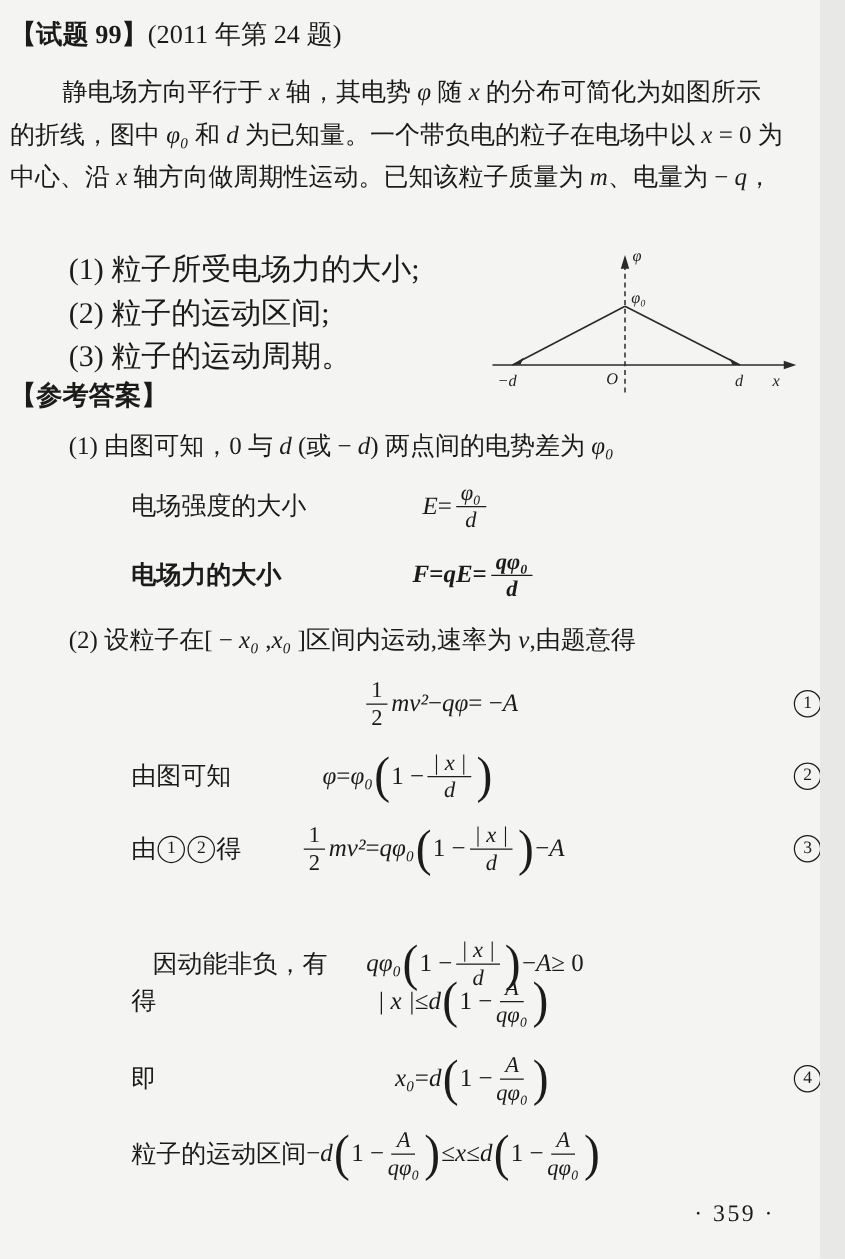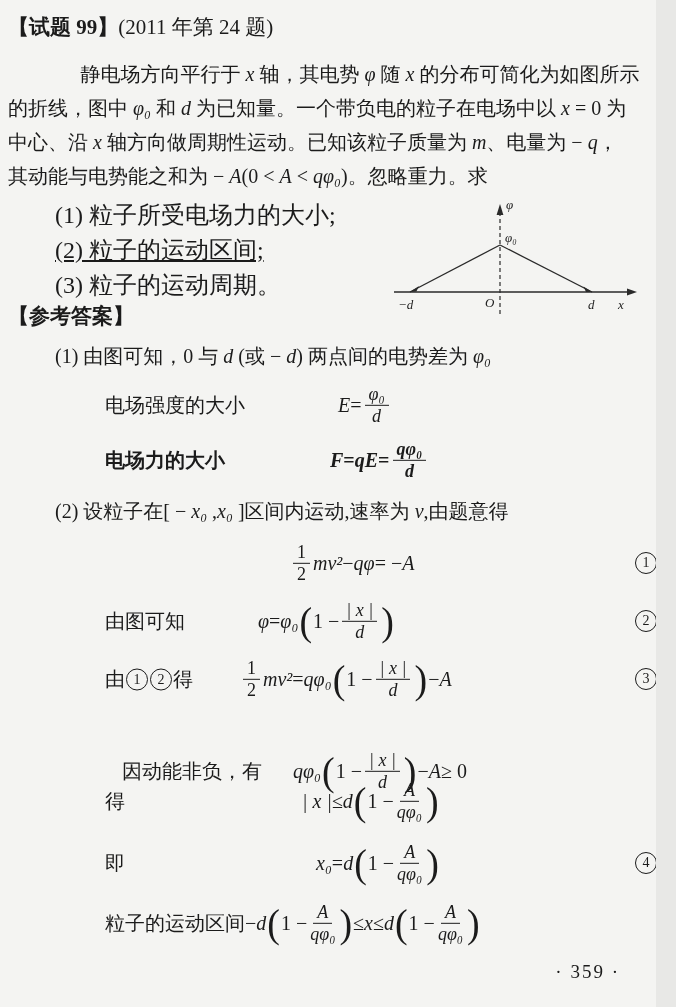--- a/index.html
+++ b/index.html
@@ -38,28 +38,27 @@
 </head>
 <body>
 
 <div class="page">
 
   <div class="abs title">
     <span class="bold">【试题 99】</span><span>(2011 年第 24 题)</span>
   </div>
 
   <div class="abs para">
-    <div style="text-indent:42px;text-align:center;"><span>静电场方向平行于 </span><span class="var">x</span><span> 轴，其电势 </span><span class="var">φ</span><span> 随 </span><span class="var">x</span><span> 的分布可简化为如图所示</span></div>
+    <div style="text-indent:42px;"><span>静电场方向平行于 </span><span class="var">x</span><span> 轴，其电势 </span><span class="var">φ</span><span> 随 </span><span class="var">x</span><span> 的分布可简化为如图所示</span></div>
     <div><span>的折线，图中 </span><span class="var">φ₀</span><span> 和 </span><span class="var">d</span><span> 为已知量。一个带负电的粒子在电场中以 </span><span class="var">x</span><span> = 0 为</span></div>
     <div><span>中心、沿 </span><span class="var">x</span><span> 轴方向做周期性运动。已知该粒子质量为 </span><span class="var">m</span><span>、电量为 − </span><span class="var">q</span><span>，</span></div>
-    <div><span>其动能与电势能之和为 − </span><span class="var">A</span><span>(0 &lt; </span><span class="var">A</span><span> &lt; </span><span class="var">qφ₀</span><span>)。忽略重力。求</span></div>
   </div>
 
   <div class="abs q-item" style="top:199px;">(1) 粒子所受电场力的大小;</div>
-  <div class="abs q-item" style="top:234px;text-decoration:underline;">(2) 粒子的运动区间;</div>
+  <div class="abs q-item" style="top:234px;">(2) 粒子的运动区间;</div>
   <div class="abs q-item" style="top:269px;">(3) 粒子的运动周期。</div>
 
   <div class="abs figure">
     <svg width="278" height="126" viewBox="0 0 278 126">
 
       <line x1="2" y1="96" x2="236" y2="96" stroke="#2a2a2a" stroke-width="1.3"></line>
       <polygon points="235,92.6 245,96 235,99.4" fill="#2a2a2a"></polygon>
 
       <line x1="108" y1="118" x2="108" y2="15" stroke="#2a2a2a" stroke-width="1.2" stroke-dasharray="4 3"></line>
       <polygon points="104.6,19 108,8 111.4,19" fill="#2a2a2a"></polygon>

